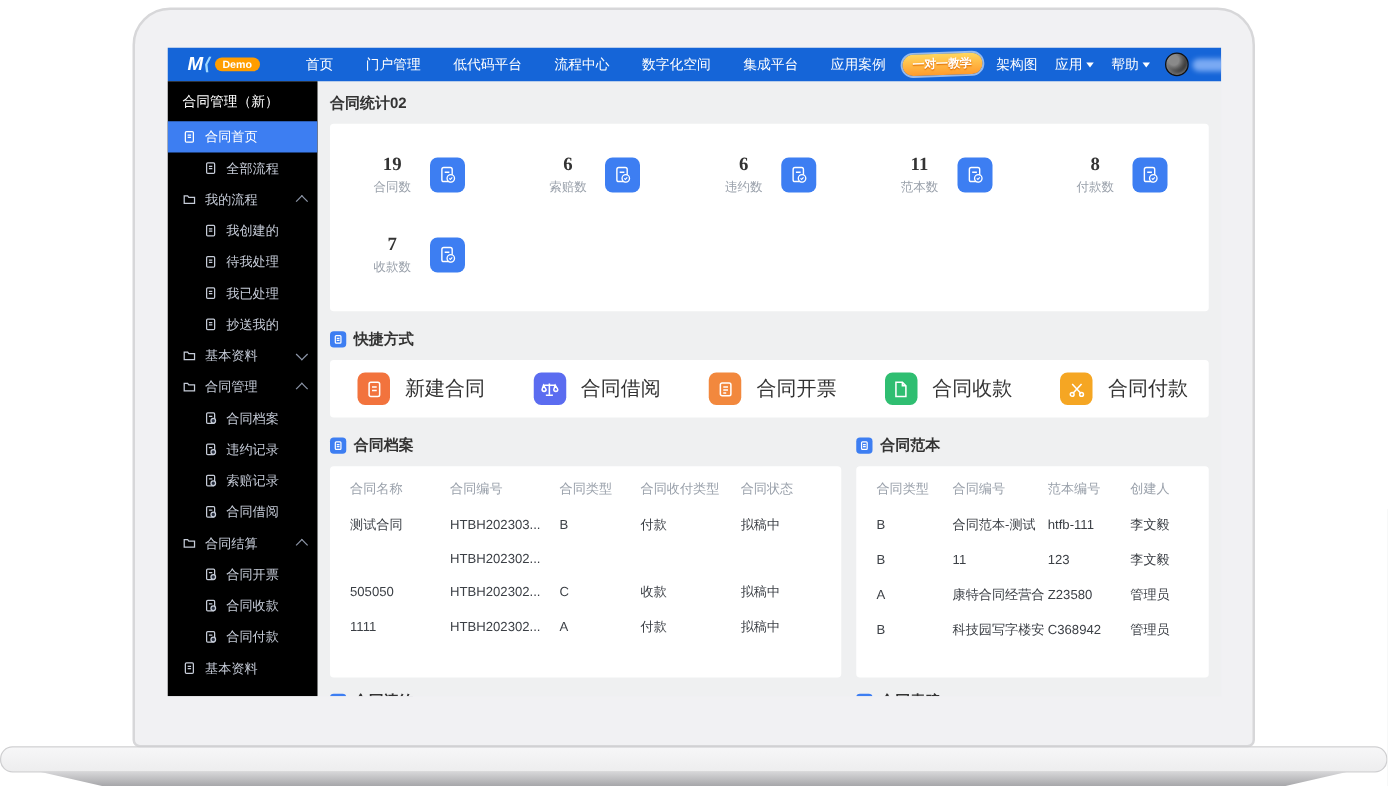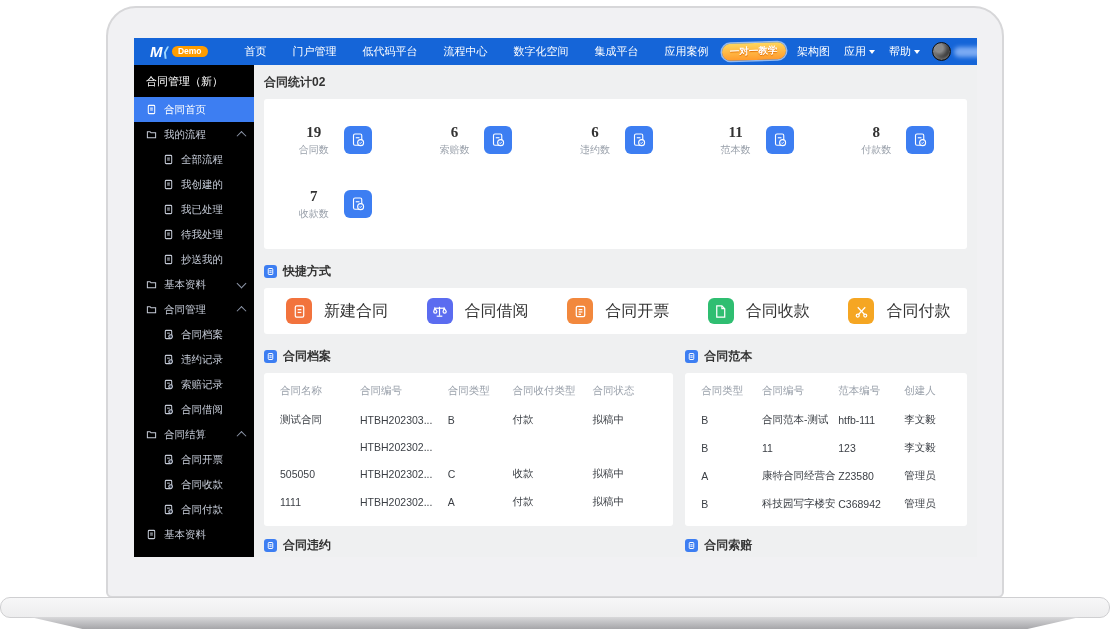--- a/index.html
+++ b/index.html
@@ -89,21 +89,21 @@
   .sc-card{display:flex;padding:10px 0;}
   .sc-item{width:20%;display:flex;align-items:center;gap:12px;padding-left:22px;box-sizing:border-box;cursor:pointer;}
   .sc-icon{width:26px;height:26px;border-radius:6px;display:flex;align-items:center;justify-content:center;flex:0 0 26px;}
   .sc-icon svg{width:15px;height:15px;stroke:#fff;fill:none;stroke-width:1.3;}
   .sc-label{font-size:16px;color:#333;white-space:nowrap;}
   
   .two-col{display:flex;gap:12px;margin:0 10px;}
   .col-l{flex:0 0 58.2%;display:flex;flex-direction:column;min-width:0;}
   .col-r{flex:1;display:flex;flex-direction:column;min-width:0;}
   .two-col .sec-header{padding-left:0;}
-  .tbl-card{background:#fff;border-radius:3px;padding:2px 14px 8px;flex:1;}
+  .tbl-card{background:#fff;border-radius:3px;padding:2px 14px 24px;flex:1;}
   table{width:100%;border-collapse:collapse;table-layout:fixed;}
   th{font-size:10.5px;color:#9aa1ab;font-weight:normal;text-align:left;padding:9px 2px 8px;white-space:nowrap;overflow:hidden;}
   td{font-size:10.5px;color:#3b3f45;padding:7px 2px;white-space:nowrap;overflow:hidden;}
 </style>
 </head>
 <body>
 
 <div class="bezel"></div>
 
 <div class="screen">
@@ -154,68 +154,68 @@
           <div class="side-item active">
             <span class="side-ico">
               <svg viewBox="0 0 12 12">
                 <rect x="2.5" y="1.5" width="7" height="9" rx="1"></rect>
                 <line x1="4.5" y1="4.5" x2="7.5" y2="4.5"></line>
                 <line x1="4.5" y1="6.5" x2="7.5" y2="6.5"></line>
               </svg>
             </span>
             <span>合同首页</span>
           </div>
+          <div class="side-item lvl1">
+            <span class="side-ico">
+              <svg viewBox="0 0 12 12">
+                <rect x="2.5" y="1.5" width="7" height="9" rx="1"></rect>
+                <line x1="4.5" y1="4.5" x2="7.5" y2="4.5"></line>
+                <line x1="4.5" y1="6.5" x2="7.5" y2="6.5"></line>
+              </svg>
+            </span>
+            <span>全部流程</span>
+          </div>
           <div class="side-item">
             <span class="side-ico">
               <svg viewBox="0 0 12 12">
                 <path d="M1.5 3h3l1 1.2h5v5.3h-9z"></path>
               </svg>
             </span>
             <span>我的流程</span>
             <span class="side-chev up"></span>
           </div>
           <div class="side-item lvl1">
             <span class="side-ico">
               <svg viewBox="0 0 12 12">
                 <rect x="2.5" y="1.5" width="7" height="9" rx="1"></rect>
                 <line x1="4.5" y1="4.5" x2="7.5" y2="4.5"></line>
                 <line x1="4.5" y1="6.5" x2="7.5" y2="6.5"></line>
               </svg>
             </span>
-            <span>全部流程</span>
+            <span>我创建的</span>
           </div>
           <div class="side-item lvl1">
             <span class="side-ico">
               <svg viewBox="0 0 12 12">
                 <rect x="2.5" y="1.5" width="7" height="9" rx="1"></rect>
                 <line x1="4.5" y1="4.5" x2="7.5" y2="4.5"></line>
                 <line x1="4.5" y1="6.5" x2="7.5" y2="6.5"></line>
               </svg>
             </span>
-            <span>我创建的</span>
+            <span>待我处理</span>
           </div>
           <div class="side-item lvl1">
             <span class="side-ico">
               <svg viewBox="0 0 12 12">
                 <rect x="2.5" y="1.5" width="7" height="9" rx="1"></rect>
                 <line x1="4.5" y1="4.5" x2="7.5" y2="4.5"></line>
                 <line x1="4.5" y1="6.5" x2="7.5" y2="6.5"></line>
               </svg>
             </span>
             <span>我已处理</span>
-          </div>
-          <div class="side-item lvl1">
-            <span class="side-ico">
-              <svg viewBox="0 0 12 12">
-                <rect x="2.5" y="1.5" width="7" height="9" rx="1"></rect>
-                <line x1="4.5" y1="4.5" x2="7.5" y2="4.5"></line>
-                <line x1="4.5" y1="6.5" x2="7.5" y2="6.5"></line>
-              </svg>
-            </span>
-            <span>待我处理</span>
           </div>
           <div class="side-item lvl1">
             <span class="side-ico">
               <svg viewBox="0 0 12 12">
                 <rect x="2.5" y="1.5" width="7" height="9" rx="1"></rect>
                 <line x1="4.5" y1="4.5" x2="7.5" y2="4.5"></line>
                 <line x1="4.5" y1="6.5" x2="7.5" y2="6.5"></line>
               </svg>
             </span>
             <span>抄送我的</span>

